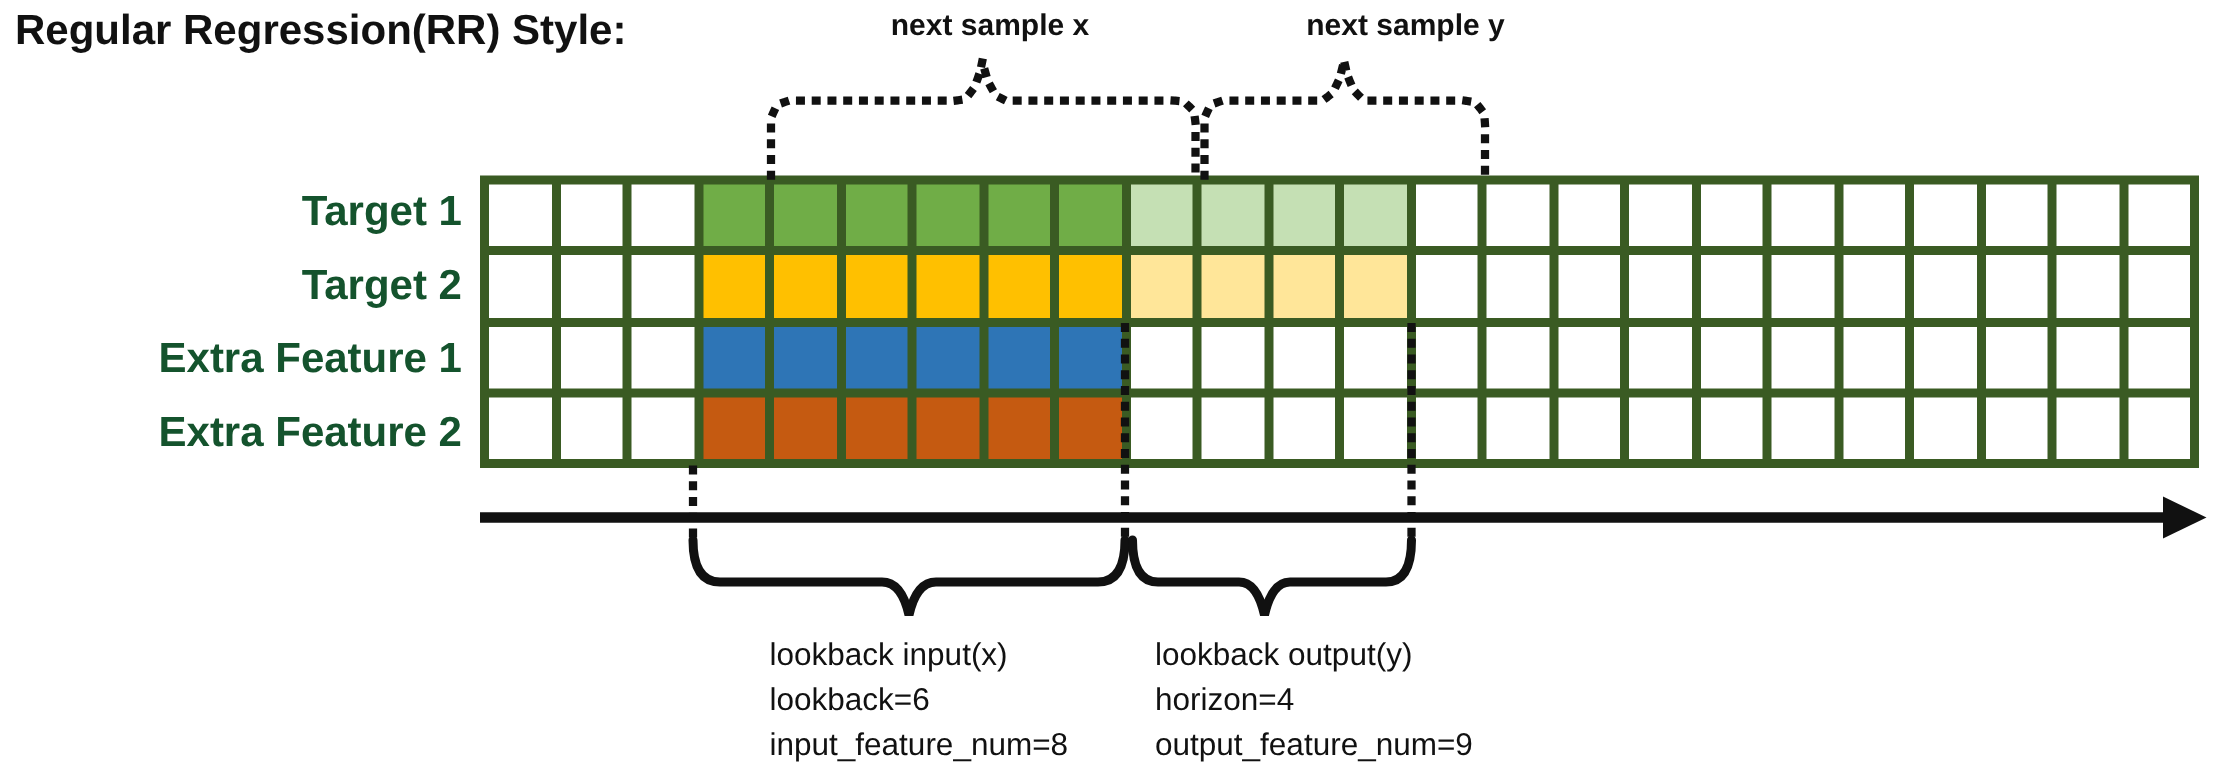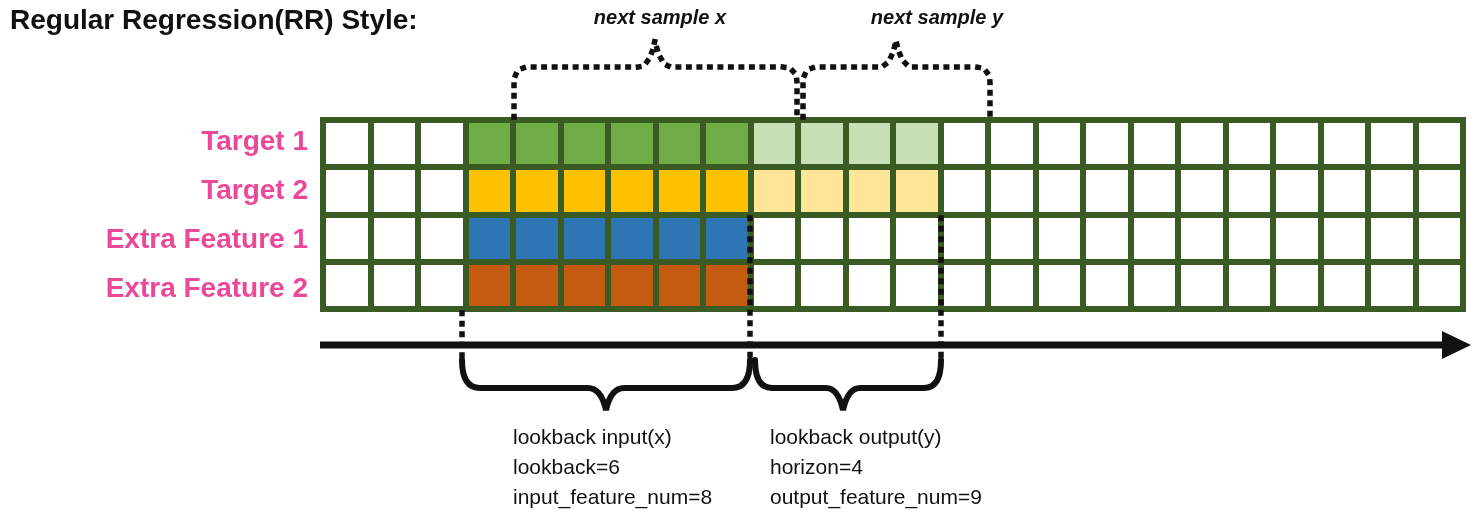--- a/index.html
+++ b/index.html
@@ -23,21 +23,20 @@
     font-weight: bold;
     letter-spacing: 0px;
     color: #111111;
   }
   .top-label {
     position: absolute;
     top: 6px;
     transform: translateX(-50%);
     font-size: 20px;
     font-weight: bold;
-    font-style: italic;
     color: #111111;
     white-space: nowrap;
   }
   #next-x-label { left: 660px; }
   #next-y-label { left: 897px; margin-left: 40px; }
 
   #row-labels {
     position: absolute;
     left: 0;
     top: 117px;
@@ -48,21 +47,21 @@
     z-index: 3;
   }
   .row-label {
     flex: 1;
     display: flex;
     align-items: center;
     justify-content: flex-end;
     font-size: 28px;
     font-weight: bold;
     white-space: nowrap;
-    color: #ec4899;
+    color: #14532d;
     text-align: right;
   }
 
   #grid {
     position: absolute;
     left: 320px;
     top: 117px;
     width: 1146px;
     height: 195px;
     display: grid;

